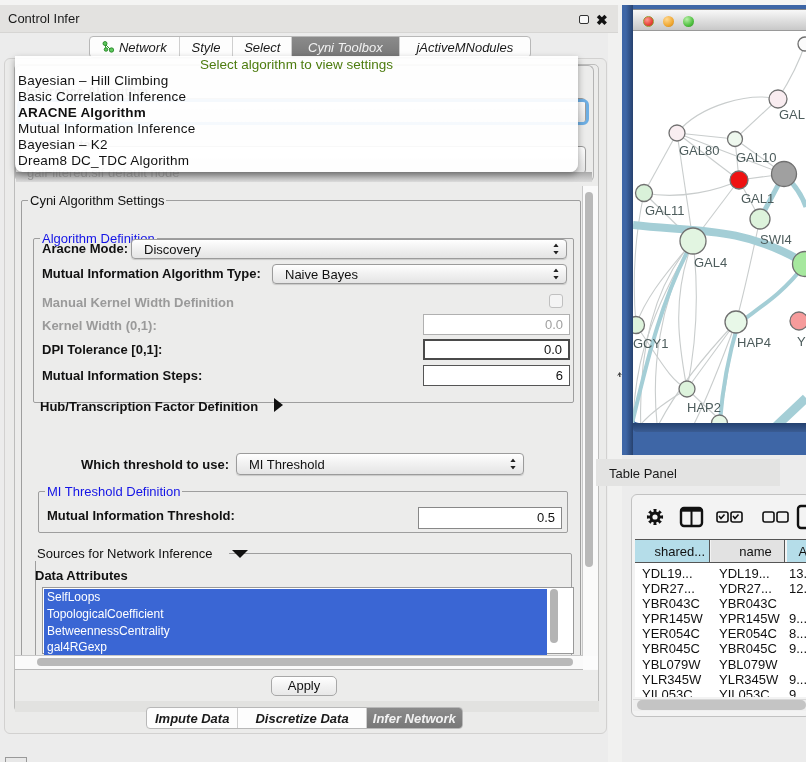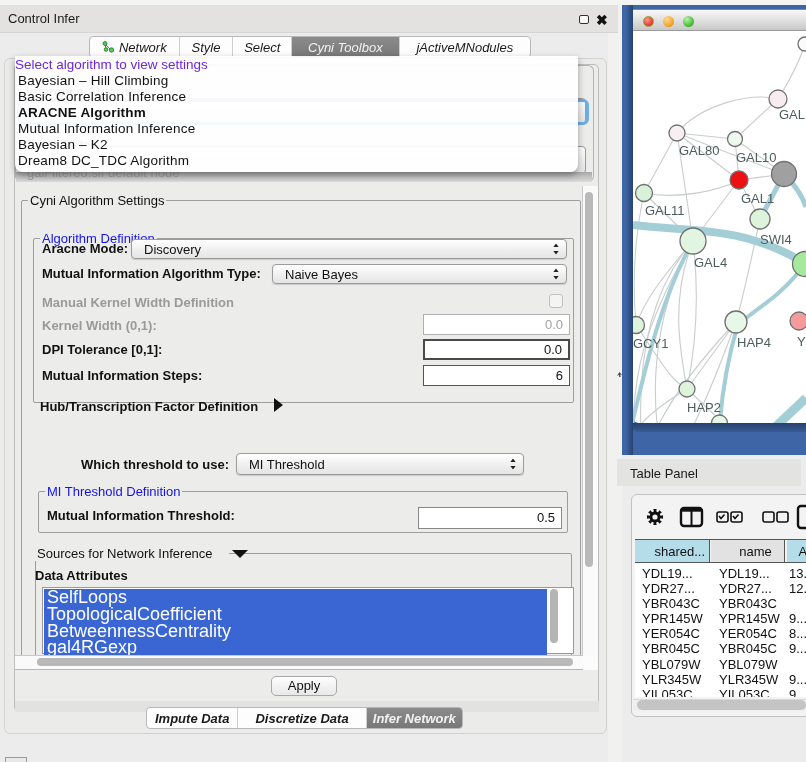--- a/index.html
+++ b/index.html
@@ -31,21 +31,21 @@
 
 #outerpanel { left:4px; top:58px; width:603px; height:676px; border:1px solid #d2d1d0; border-radius:6px; background:#ebebea; }
 #innerpanel { left:14px; top:64px; width:585px; height:648px; border:1px solid #bdbdbc; border-radius:5px; background:#ececeb; }
 #upperbox { left:15px; top:65px; width:579px; height:117px; border:1px solid #b4b4b4; border-bottom:1px solid #9a9a9a; border-radius:6px; background:#ececeb; }
 #uppergrad { left:16px; top:172px; width:576px; height:10px; background:linear-gradient(#a8a8a8,#dcdcdc); }
 .combo-ring { border:3px solid #6daee3; border-radius:6px; }
 
 
 #popup { left:15px; top:56px; width:563px; height:116px; background:rgba(255,255,255,0.93); border-radius:0 0 8px 8px;
   box-shadow:0 3px 7px rgba(0,0,0,0.35); z-index:30; font-size:13.5px; }
-#popup .prompt { position:absolute; left:0; top:1px; width:100%; text-align:left; color:#6d28d9; }
+#popup .prompt { position:absolute; left:0; top:1px; width:100%; text-align:center; color:#4d7c0f; }
 #popup .it { position:absolute; left:3px; color:#111; letter-spacing:0.2px; }
 
 
 .group { border:1px solid #9e9e9e; border-radius:2px; }
 .gtitle { position:absolute; top:-8px; left:6px; background:#ececeb; padding:0 2px; font-size:13px; color:#111; white-space:nowrap; }
 .blue { color:#1414e6; }
 .green { color:#2ec82e; }
 .lbl { font-size:13px; font-weight:bold; color:#111; white-space:nowrap; }
 .dis { color:#9a9a9a; }
 
@@ -67,21 +67,21 @@
   background:linear-gradient(#ffffff,#f2f2f2 50%,#e8e8e8); font-size:13px; color:#111;
   text-align:center; line-height:18px; }
 
 
 #bluepane { left:622px; top:5px; width:184px; height:450px; background:#3e66a6; }
 #netwin-tb { left:633px; top:9px; width:173px; height:22px; background:linear-gradient(#f8f8f8,#c8c8c8); border-top:1px solid #888; border-bottom:1px solid #9a9a9a; }
 #netcanvas { left:633px; top:31px; width:173px; height:392px; background:#ffffff; border-bottom-left-radius:6px; }
 #netshadow { left:633px; top:423px; width:173px; height:9px; background:linear-gradient(#24416f,#3a5c93); border-bottom-left-radius:4px;}
 .light { position:absolute; width:11px; height:11px; border-radius:50%; top:16px; }
 
-#tablebar { left:617px; top:459px; width:184px; height:27px; background:#e3e3e2; }
+#tablebar { left:596px; top:459px; width:184px; height:27px; background:#e3e3e2; }
 #tablebar .t { position:absolute; left:13px; top:7px; font-size:13px; color:#1a1a1a; }
 #tablebox { left:631px; top:494px; width:180px; height:223px; border:1px solid #c2c2c2; border-radius:6px; background:#f3f3f3; }
 
 #thead { left:635px; top:539px; width:171px; height:24px; border-top:1.5px solid #555; border-bottom:1.5px solid #555; font-size:13px; color:#111; }
 #tbody { left:635px; top:563px; width:171px; height:134px; background:#fff; font-size:13px; color:#111; overflow:hidden; }
 .trow { position:absolute; white-space:nowrap; }
 </style>
 </head>
 <body>
 <div id="page">
@@ -179,21 +179,21 @@
       <span class="abs lbl" style="left:32px;top:324px;">Mutual Information Threshold:</span>
       <div class="field" style="left:403px;top:323px;width:144px;height:22px;border:1px solid #888;line-height:20px;padding-right:6px;">0.5</div>
 
       <div class="abs group" style="left:20px;top:369px;width:537px;height:110px;">
         <span class="gtitle" style="left:-1px;">Sources for Network Inference&nbsp;&nbsp;&nbsp;&nbsp;</span>
       </div>
       <div class="abs" style="left:217px;top:366px;width:0;height:0;border-top:8px solid #111;border-left:8px solid transparent;border-right:8px solid transparent;"></div>
       <span class="abs lbl" style="left:20px;top:383.5px;">Data Attributes</span>
 
       <div class="abs" style="left:27px;top:403px;width:532px;height:67px;border:1px solid #999;background:#fff;">
-        <div style="position:absolute;left:1px;top:1px;width:503px;height:66px;background:#3a66d4;color:#fff;font-size:18px;line-height:16.8px;padding:0 0 0 3px;">
+        <div style="position:absolute;left:1px;top:1px;width:503px;height:66px;background:#3a66d4;color:#fff;font-size:12px;line-height:16.8px;padding:0 0 0 3px;">
           SelfLoops<br>TopologicalCoefficient<br>BetweennessCentrality<br>gal4RGexp
         </div>
         <div class="sbthumb" style="position:absolute;left:507px;top:1px;width:8px;height:54px;"></div>
       </div>
     </div>
   </div>
 
   <div class="abs" style="left:582px;top:186px;width:16px;height:484px;background:#fafafa;border-left:1px solid #c8c8c8;"></div>
   <div class="abs sbthumb" style="left:585px;top:192px;width:8px;height:375px;background:#b9b9b9;"></div>
   <div class="abs" style="left:15px;top:655px;width:568px;height:15px;background:#fafafa;border-top:1px solid #c8c8c8;border-bottom:1px solid #b8b8b8;"></div>

